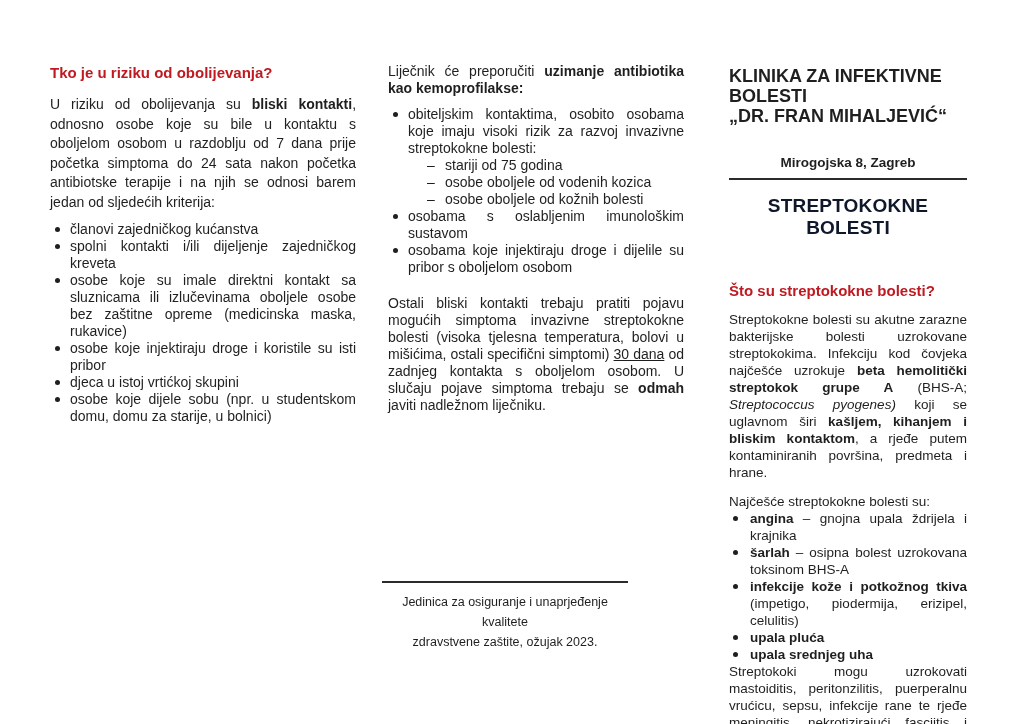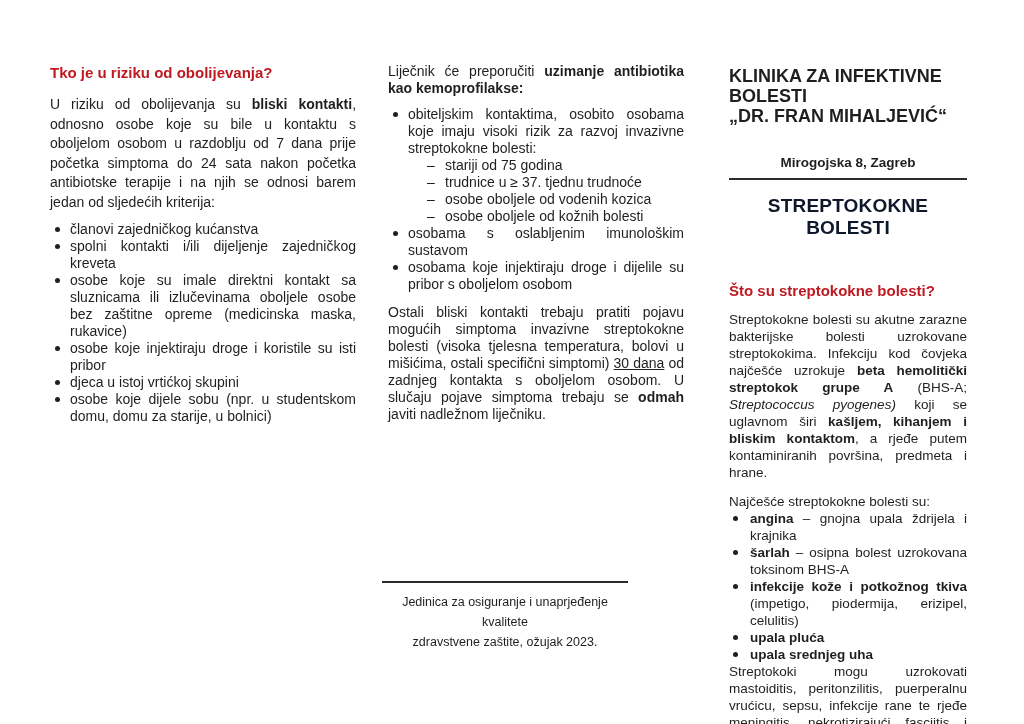--- a/index.html
+++ b/index.html
@@ -24,21 +24,21 @@
 
   ul.dot-list{margin:9px 0 0;padding:0;list-style:none;font-size:14px;line-height:17px;text-align:justify;}
   ul.dot-list>li{position:relative;padding-left:20px;}
   ul.dot-list>li::before{
     content:"";position:absolute;left:5px;top:6px;width:5px;height:5px;border-radius:50%;background:#1f1f1f;
   }
   ul.dash-list{margin:0;padding:0;list-style:none;}
   ul.dash-list>li{position:relative;padding-left:18px;margin-left:19px;text-align:left;}
   ul.dash-list>li::before{content:"\2013";position:absolute;left:0;top:0;}
 
-  #col-mid .outro{margin-top:11px;}
+  #col-mid .outro{margin-top:19px;}
   .col-footer{position:absolute;left:-6px;top:518px;width:246px;text-align:center;}
   .footer-rule{border:none;border-top:2px solid #2b2b2b;margin:0 0 9px;}
   .footer-text{margin:0;font-size:12.5px;line-height:20px;text-align:center;}
 
   .clinic-name{margin:0;font-weight:bold;font-size:18px;line-height:20px;}
   .address{margin:27px 0 0;text-align:center;font-weight:bold;font-size:13.5px;line-height:20px;}
   .header-rule{border:none;border-top:2px solid #2b2b2b;margin:5px 0 0;}
   .doc-title{margin:15px 0 0;text-align:center;font-weight:bold;font-size:19px;line-height:22px;color:#0f172a;letter-spacing:0.2px;}
   #col-right h2.section-heading{margin:42px 0 10px;}
   #col-right .body-text{font-size:13.5px;}
@@ -64,21 +64,20 @@
       <li><span>djeca u istoj vrtićkoj skupini</span></li>
       <li><span>osobe koje dijele sobu (npr. u studentskom domu, domu za starije, u bolnici)</span></li>
     </ul>
 </section>
 
 <section class="col" id="col-mid">
   <p class="body-text"><span>Liječnik će preporučiti </span><span class="b">uzimanje antibiotika kao kemoprofilakse:</span></p>
   <ul class="dot-list">
       <li><span>obiteljskim kontaktima, osobito osobama koje imaju visoki rizik za razvoj invazivne streptokokne bolesti:</span><ul class="dash-list">
           <li><span>stariji od 75 godina</span></li>
-          <li><span>trudnice u ≥ 37. tjednu trudnoće</span></li>
           <li><span>osobe oboljele od vodenih kozica</span></li>
           <li><span>osobe oboljele od kožnih bolesti</span></li>
         </ul></li>
       <li><span>osobama s oslabljenim imunološkim sustavom</span></li>
       <li><span>osobama koje injektiraju droge i dijelile su pribor s oboljelom osobom</span></li>
     </ul>
   <p class="body-text outro"><span>Ostali bliski kontakti trebaju pratiti pojavu mogućih simptoma invazivne streptokokne bolesti (visoka tjelesna temperatura, bolovi u mišićima, ostali specifični simptomi) </span><span class="u">30 dana</span><span> od zadnjeg kontakta s oboljelom osobom. U slučaju pojave simptoma trebaju se </span><span class="b">odmah</span><span> javiti nadležnom liječniku.</span></p>
   <div class="col-footer">
     <hr class="footer-rule">
     <p class="footer-text">Jedinica za osiguranje i unaprjeđenje kvalitete</p>

